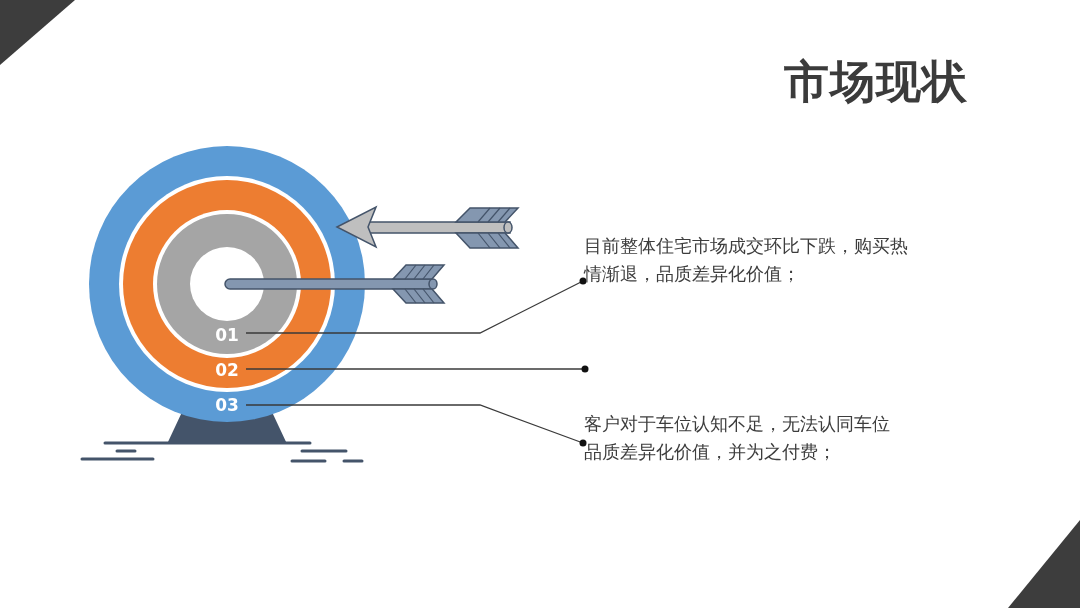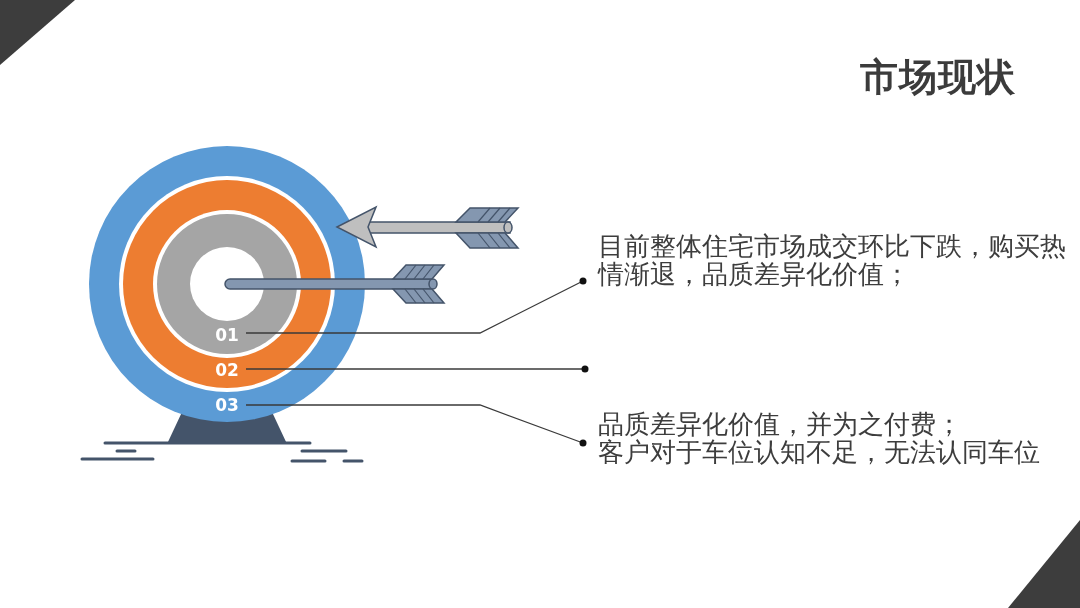--- a/index.html
+++ b/index.html
@@ -1,20 +1,20 @@
 <!DOCTYPE html>
 <html><head>
 <meta charset="utf-8">
 <style>
   html,body{margin:0;padding:0;background:#fff;}
   body{width:1080px;height:608px;position:relative;overflow:hidden;font-family:"DejaVu Sans","Liberation Sans",sans-serif;}
   .corner{position:absolute;}
-  .title{position:absolute;left:860px;top:52px;font-size:38px;font-weight:bold;color:#3b3b3b;letter-spacing:1px;font-family:"DejaVu Sans",sans-serif;}
+  .title{position:absolute;left:784px;top:52px;font-size:45px;font-weight:bold;color:#3b3b3b;letter-spacing:1px;font-family:"DejaVu Sans",sans-serif;}
   .art{position:absolute;left:0;top:0;}
-  .txt{position:absolute;left:598px;font-size:26px;line-height:28px;color:#3d3d3d;}
+  .txt{position:absolute;left:584px;font-size:18px;line-height:28px;color:#3d3d3d;}
   .txt span{display:block;white-space:nowrap;}
   .t1{top:232px;}
   .t2{top:318px;}
   .t3{top:410px;}
 </style>
 </head>
 <body>
 
 <svg class="corner" style="left:0;top:0" width="80" height="70">
   <polygon points="0,0 75,0 0,65" fill="#3d3d3d"></polygon>
@@ -90,15 +90,15 @@
   <circle cx="583" cy="443" r="3.5" fill="#111"></circle>
 </svg>
 
 <div class="txt t1">
   <span>目前整体住宅市场成交环比下跌，购买热</span>
   <span>情渐退，品质差异化价值；</span>
 </div>
 <div class="txt t2">
 </div>
 <div class="txt t3">
+  <span>客户对于车位认知不足，无法认同车位</span>
   <span>品质差异化价值，并为之付费；</span>
-  <span>客户对于车位认知不足，无法认同车位</span>
 </div>
 
 </body></html>

